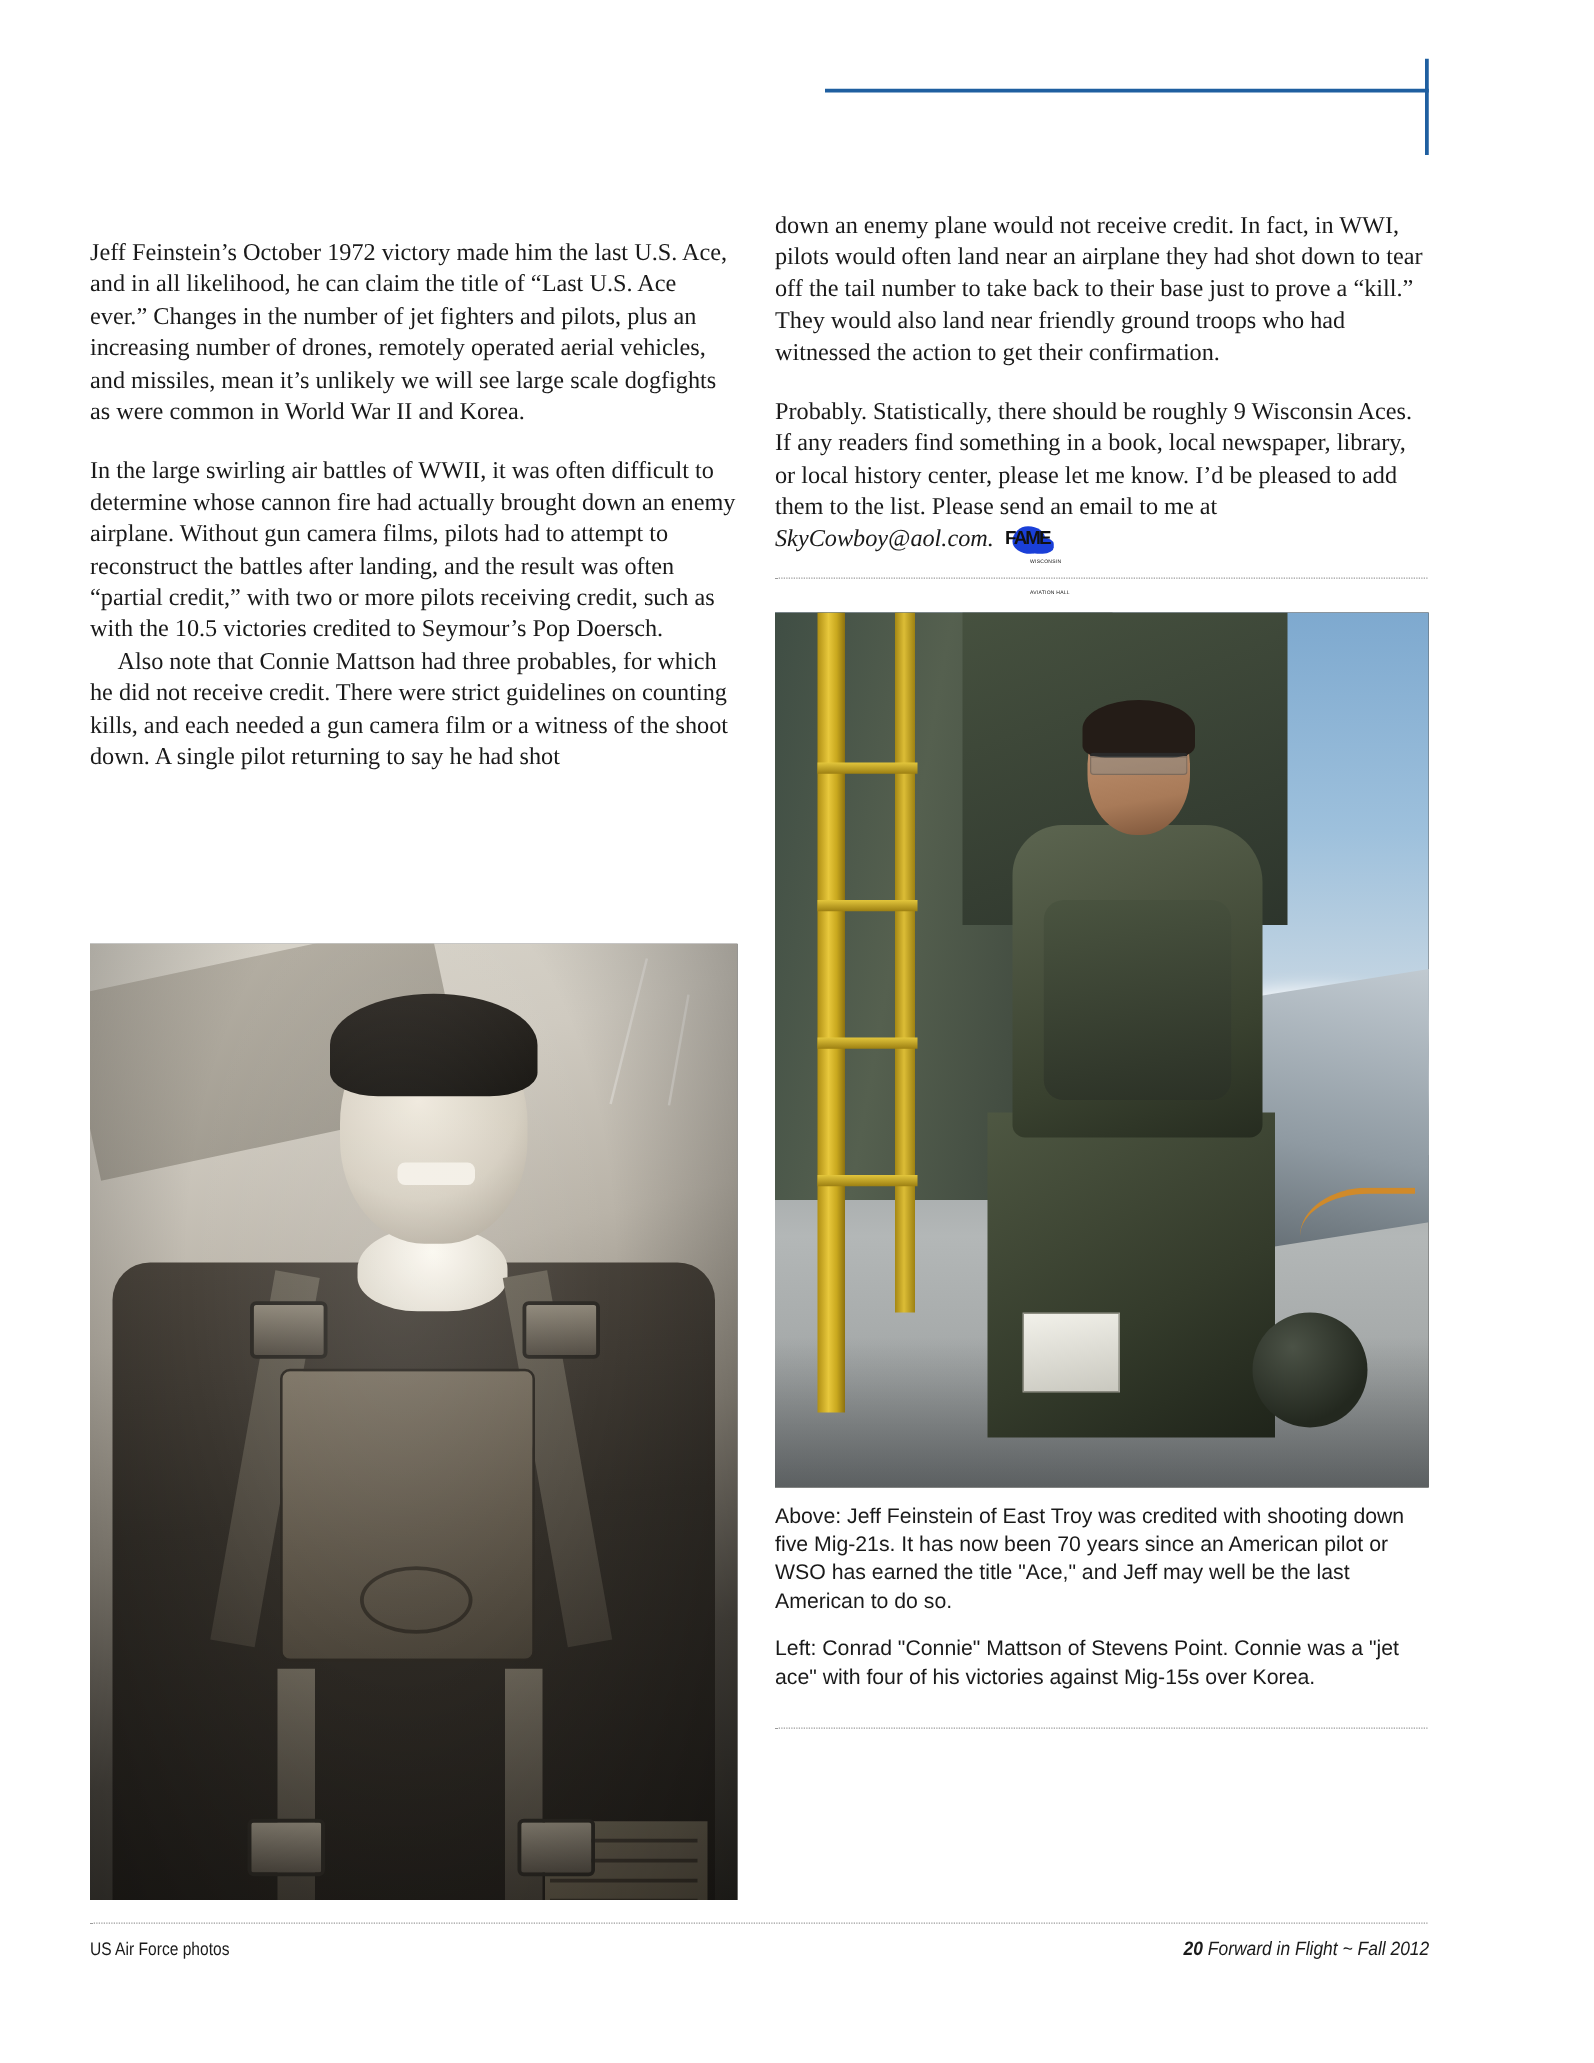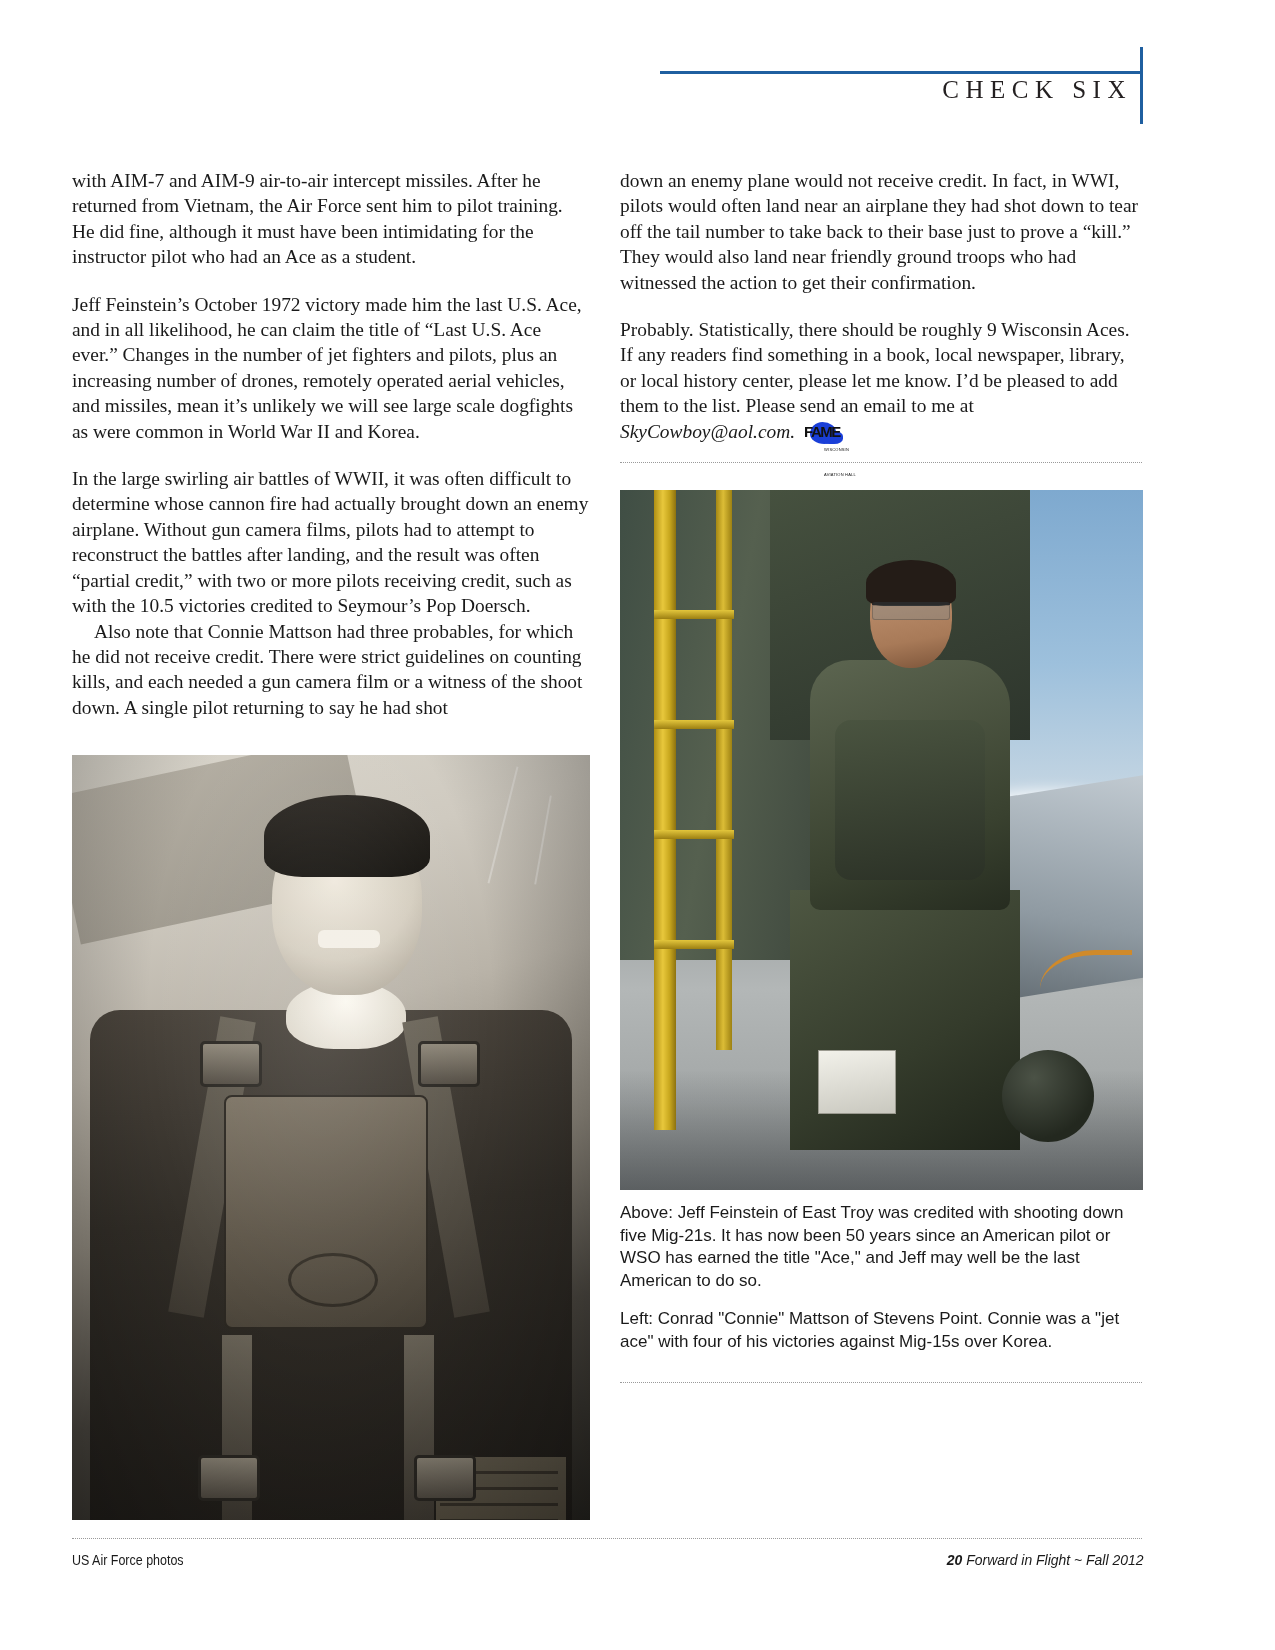--- a/index.html
+++ b/index.html
@@ -349,25 +349,23 @@
     transform-origin: right center;
   }
   .footer-pageno { font-weight: bold; font-style: italic; }
 </style>
 </head>
 <body>
 
 <div class="header">
   <div class="header-rule-h"></div>
   <div class="header-rule-v"></div>
-  <div class="header-title">CHECK SIX</div>
 </div>
 
 <div class="col col-left">
-  <p class="body">with AIM-7 and AIM-9 air-to-air intercept missiles. After he returned from Vietnam, the Air Force sent him to pilot training. He did fine, although it must have been intimidating for the instructor pilot who had an Ace as a student.</p>
   <div class="gap-before-head"></div>
   <p class="body">Jeff Feinstein’s October 1972 victory made him the last U.S. Ace, and in all likelihood, he can claim the title of “Last U.S. Ace ever.” Changes in the number of jet fighters and pilots, plus an increasing number of drones, remotely operated aerial vehicles, and missiles, mean it’s unlikely we will see large scale dogfights as were common in World War II and Korea.</p>
   <div class="gap-before-head"></div>
   <p class="body">In the large swirling air battles of WWII, it was often difficult to determine whose cannon fire had actually brought down an enemy airplane. Without gun camera films, pilots had to attempt to reconstruct the battles after landing, and the result was often “partial credit,” with two or more pilots receiving credit, such as with the 10.5 victories credited to Seymour’s Pop Doersch.</p>
   <p class="body indent">Also note that Connie Mattson had three probables, for which he did not receive credit. There were strict guidelines on counting kills, and each needed a gun camera film or a witness of the shoot down. A single pilot returning to say he had shot</p>
 </div>
 
 <div class="col col-right">
   <p class="body">down an enemy plane would not receive credit. In fact, in WWI, pilots would often land near an airplane they had shot down to tear off the tail number to take back to their base just to prove a “kill.” They would also land near friendly ground troops who had witnessed the action to get their confirmation.</p>
   <div class="gap-before-head"></div>
@@ -429,20 +427,20 @@
   </div>
   <div class="bw-buckle bw-b1"></div>
   <div class="bw-buckle bw-b2"></div>
   <div class="bw-buckle bw-b3"></div>
   <div class="bw-buckle bw-b4"></div>
   <div class="bw-scratch" style="left:430px; top:10px; height:120px; transform:rotate(14deg);"></div>
   <div class="bw-scratch" style="left:470px; top:40px; height:90px; transform:rotate(10deg);"></div>
   <div class="bw-vignette"></div>
 </div>
 
-<div class="caption" id="caption-1">Above: Jeff Feinstein of East Troy was credited with shooting down five Mig-21s. It has now been 50 years since an American pilot or WSO has earned the title "Ace," and Jeff may well be the last American to do so.</div>
+<div class="caption" id="caption-1">Above: Jeff Feinstein of East Troy was credited with shooting down five Mig-21s. It has now been 70 years since an American pilot or WSO has earned the title "Ace," and Jeff may well be the last American to do so.</div>
 <div class="caption" id="caption-2">Left: Conrad "Connie" Mattson of Stevens Point. Connie was a "jet ace" with four of his victories against Mig-15s over Korea.</div>
 
 <div class="dotted-rule" style="left:620px; top:1382px; width:522px;"></div>
 
 <div class="dotted-rule" style="left:72px; top:1538px; width:1070px;"></div>
 <div class="footer-credit">US Air Force photos</div>
 <div class="footer-right"><span class="footer-pageno">20</span> <span>Forward in Flight ~ Fall 2012</span></div>
 
 </body></html>

